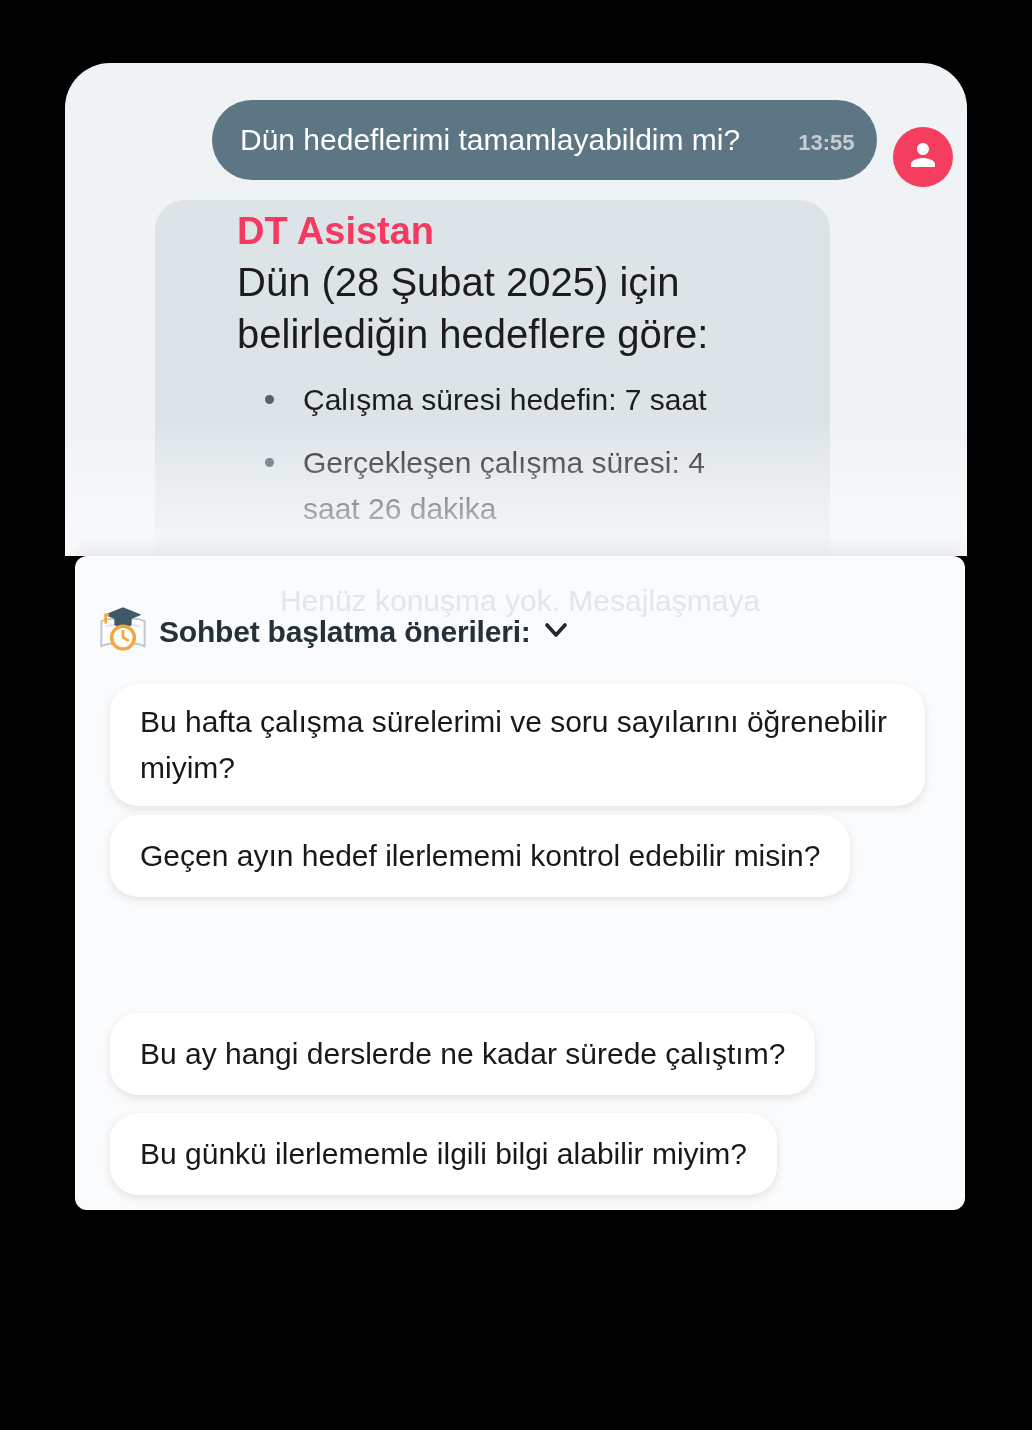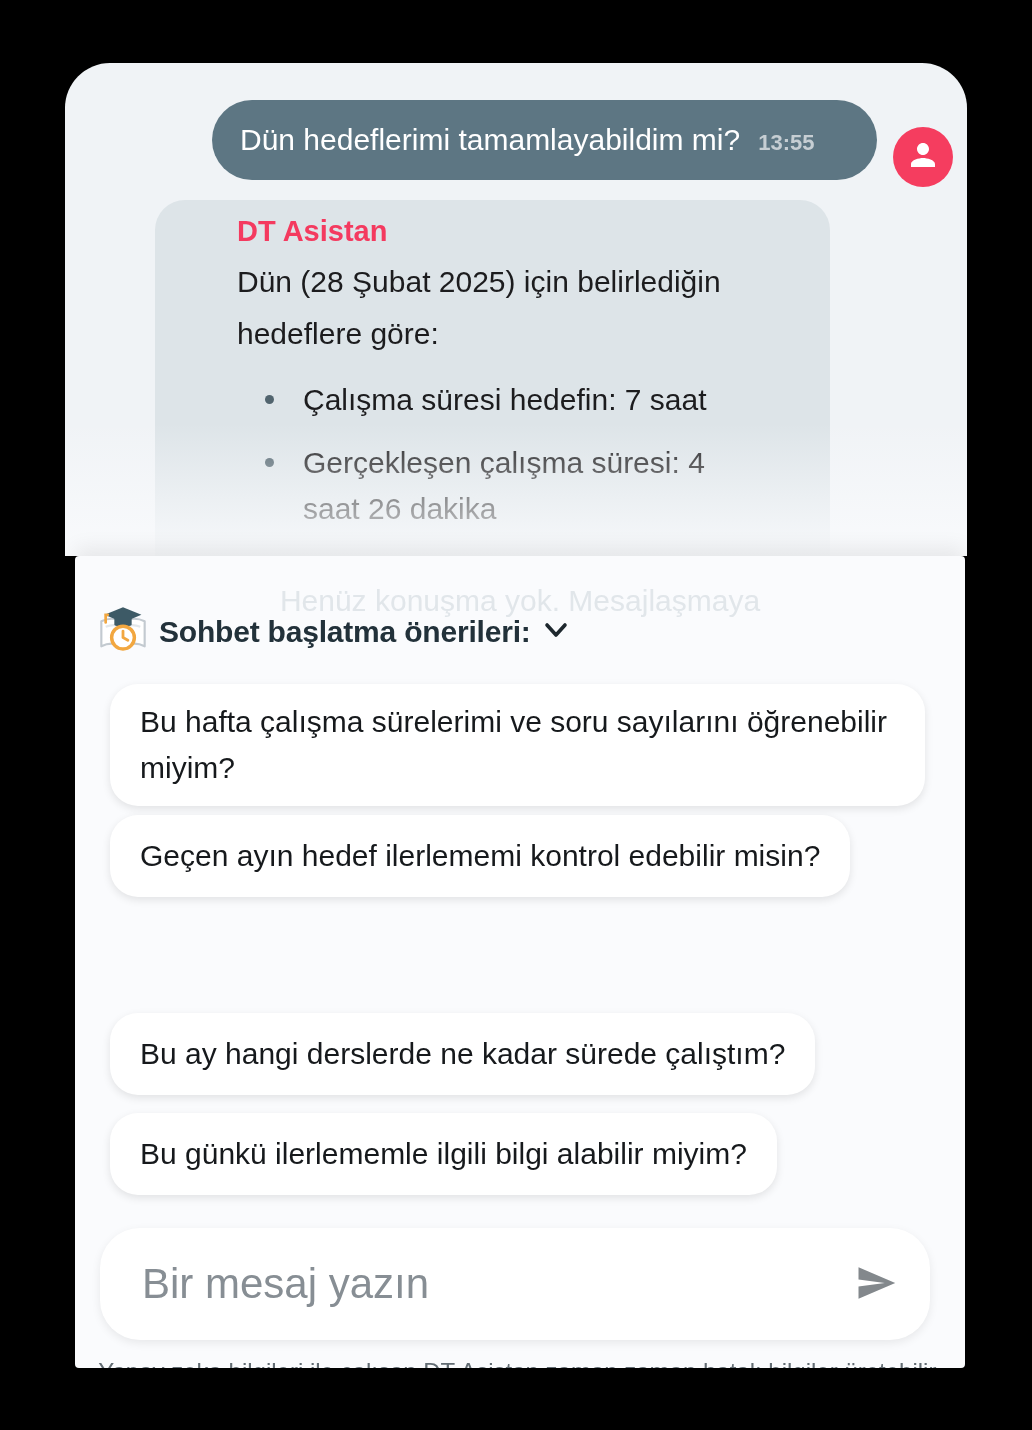--- a/index.html
+++ b/index.html
@@ -7,46 +7,46 @@
     width:1032px;height:1430px;background:#000;position:relative;overflow:hidden;
     font-family:"Liberation Sans", sans-serif;
   }
   
   .chat-card{
     position:absolute;left:65px;top:63px;width:902px;height:493px;
     background:#f0f3f6;border-radius:45px 45px 0 0;overflow:hidden;
   }
   .user-row{position:absolute;left:147px;top:37px;width:665px;height:80px;
     background:#5d7683;border-radius:40px;display:flex;align-items:center;
-    padding:0 24px 0 28px;box-sizing:border-box;}
+    padding:0 24px 0 28px;box-sizing:border-box;gap:40px;}
   .user-msg{color:#ffffff;font-size:30px;white-space:nowrap;}
   .user-time{color:#c6ced3;font-size:22px;margin-left:18px;margin-top:6px;font-weight:bold;}
   .avatar{position:absolute;left:828px;top:64px;width:60px;height:60px;border-radius:50%;
     background:#f53d5f;display:flex;align-items:center;justify-content:center;}
   .bot-bubble{
     position:absolute;left:90px;top:137px;width:675px;height:430px;
     background:#dde4e8;border-radius:30px;box-sizing:border-box;
     padding:8px 36px 20px 82px;color:#1c1c1e;
   }
-  .bot-name{color:#f43a5f;font-size:29px;font-weight:600;line-height:42px;margin-top:2px;}
-  .bot-intro{font-size:30px;line-height:52px;margin-top:4px;max-width:560px;}
+  .bot-name{color:#f43a5f;font-size:38px;font-weight:600;line-height:42px;margin-top:2px;}
+  .bot-intro{font-size:40px;line-height:52px;margin-top:4px;max-width:560px;}
   .bot-bullets{margin:4px 0 0;padding:0 0 0 28px;list-style:none;}
   .bot-bullets li{position:relative;padding-left:38px;font-size:30px;line-height:46px;
     margin-top:17px;max-width:455px;}
   .bot-bullets li::before{content:"";position:absolute;left:0;top:18px;width:9px;height:9px;
     border-radius:50%;background:#51646e;}
   .fade-overlay{
     position:absolute;left:0;top:360px;width:902px;height:133px;
     background:linear-gradient(to bottom, rgba(250,251,253,0), rgba(250,251,253,0.9));
     pointer-events:none;
   }
   
   .sheet{
-    position:absolute;left:75px;top:556px;width:890px;height:812px;
-    background:#fafbfd;border-radius:4px;overflow:hidden;
+    position:absolute;left:75px;top:556px;width:890px;height:654px;
+    background:#fafbfd;border-radius:12px;overflow:hidden;
     box-shadow:0 -8px 20px rgba(0,0,0,0.08);
   }
   .ghost{position:absolute;left:0;top:20px;width:890px;text-align:center;
     color:#e1e6ea;font-size:30px;line-height:50px;pointer-events:none;}
   .sugg-header{position:absolute;left:22px;top:48px;height:56px;display:flex;
     align-items:center;gap:10px;cursor:pointer;justify-content:space-between;}
   .sugg-title{color:#22313a;font-size:30px;font-weight:600;letter-spacing:-0.2px;}
   .chip{
     position:absolute;left:35px;background:#ffffff;border-radius:28px;
     box-shadow:0 3px 9px rgba(0,0,0,0.10);color:#16191c;font-size:30px;line-height:46px;

